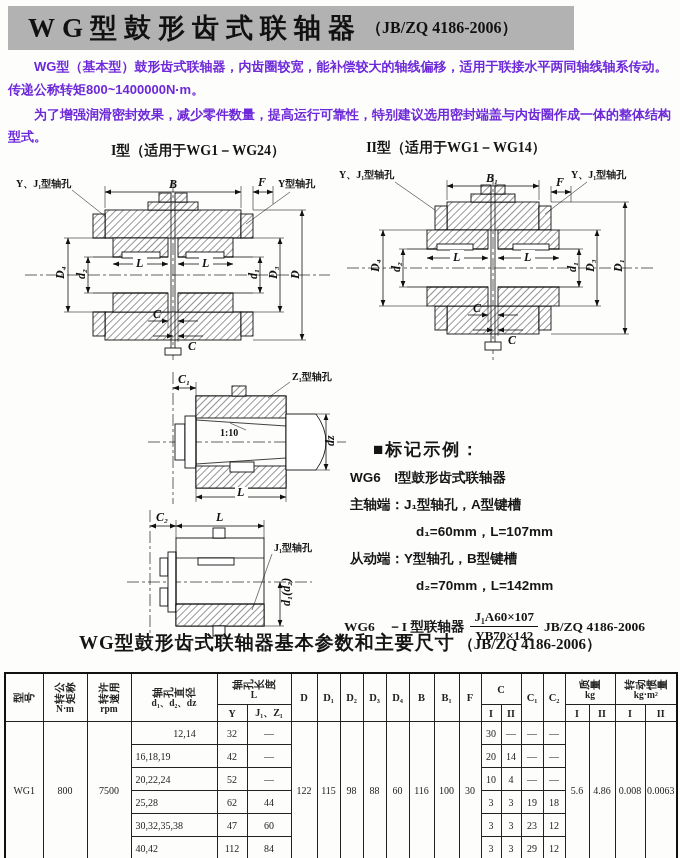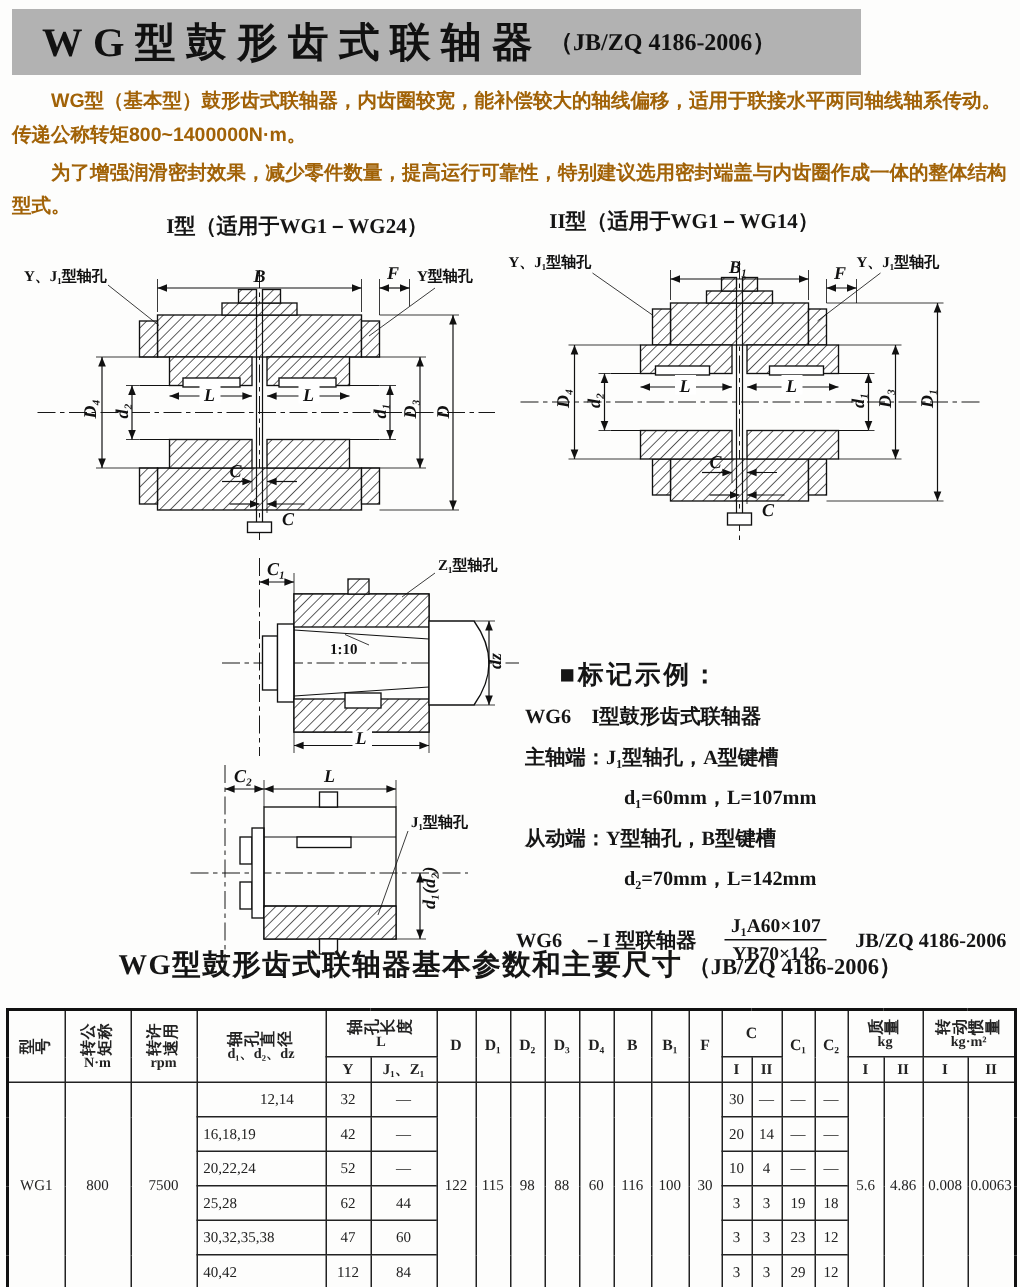--- a/index.html
+++ b/index.html
@@ -5,43 +5,43 @@
   html,body{margin:0;padding:0;background:#e8e8e8;}
   .page{position:relative;width:680px;height:858px;background:#fdfdfc;overflow:hidden;
         font-family:"Liberation Serif",serif;color:#151515;}
   
   .titlebar{position:absolute;left:8px;top:6px;width:566px;height:44px;background:#b2b2b2;
             display:flex;align-items:center;padding-left:20px;box-sizing:border-box;white-space:nowrap;}
   .titlebar .main{font-size:27px;font-weight:bold;letter-spacing:7px;color:#111;}
   .titlebar .std{font-size:16px;font-weight:bold;margin-left:4px;color:#111;}
   
   .intro{position:absolute;left:8px;top:56px;width:664px;font-family:"Liberation Sans",sans-serif;
-         font-size:13px;font-weight:bold;line-height:1.75;color:#a16207;}
+         font-size:13px;font-weight:bold;line-height:1.75;color:#6d28d9;}
   .intro p{margin:0 0 2px 0;text-indent:2em;}
   
   .figcap{position:absolute;font-size:14px;font-weight:bold;text-align:center;width:220px;}
   .cap1{left:88px;top:142px;}
   .cap2{left:346px;top:139px;}
   
   .fig{position:absolute;}
   svg text{font-family:"Liberation Serif",serif;fill:#111;}
   .dimt{font-size:12px;font-weight:bold;font-style:italic;}
   .lbl{font-size:10px;font-weight:bold;font-style:normal;}
   .hx{fill:url(#hxp);stroke:#111;stroke-width:0.9;}
   .sol{fill:#fff;stroke:#111;stroke-width:0.9;}
   .nofill{fill:none;stroke:#111;stroke-width:0.9;}
   .dim{stroke:#111;stroke-width:0.8;}
   .ext{stroke:#111;stroke-width:0.55;}
   .cl{stroke:#111;stroke-width:0.65;stroke-dasharray:12 3 3 3;fill:none;}
   
   .marking{position:absolute;left:336px;top:438px;width:344px;font-size:13.5px;font-weight:bold;color:#151515;}
   .marking .head{font-size:17px;letter-spacing:2px;margin-bottom:8px;margin-left:37px;}
-  .marking .row{margin:0 0 9px 14px;font-family:Liberation Serif, serif;}
+  .marking .row{margin:0 0 9px 14px;font-family:Liberation Sans, sans-serif;}
   .marking .ind{padding-left:66px;}
-  .formula{display:flex;align-items:center;margin:14px 0 0 8px;font-size:13.5px;gap:13px;}
+  .formula{display:flex;align-items:center;margin:14px 0 0 8px;font-size:13.5px;}
   .frac{display:inline-block;text-align:center;margin:0 6px;font-size:13px;}
   .frac .num{display:block;padding:0 4px 1px 4px;border-bottom:1.4px solid #111;}
   .frac .den{display:block;padding:1px 4px 0 4px;}
   
   .tbl-title{position:absolute;left:0;top:630px;width:680px;text-align:center;white-space:nowrap;}
   .tbl-title .t1{font-size:19px;font-weight:bold;letter-spacing:1px;}
   .tbl-title .t2{font-size:15px;font-weight:bold;}
   table.spec{position:absolute;left:4px;top:672px;width:672px;border-collapse:collapse;table-layout:fixed;
              font-size:10px;}
   table.spec th,table.spec td{border:1px solid #222;text-align:center;vertical-align:middle;

